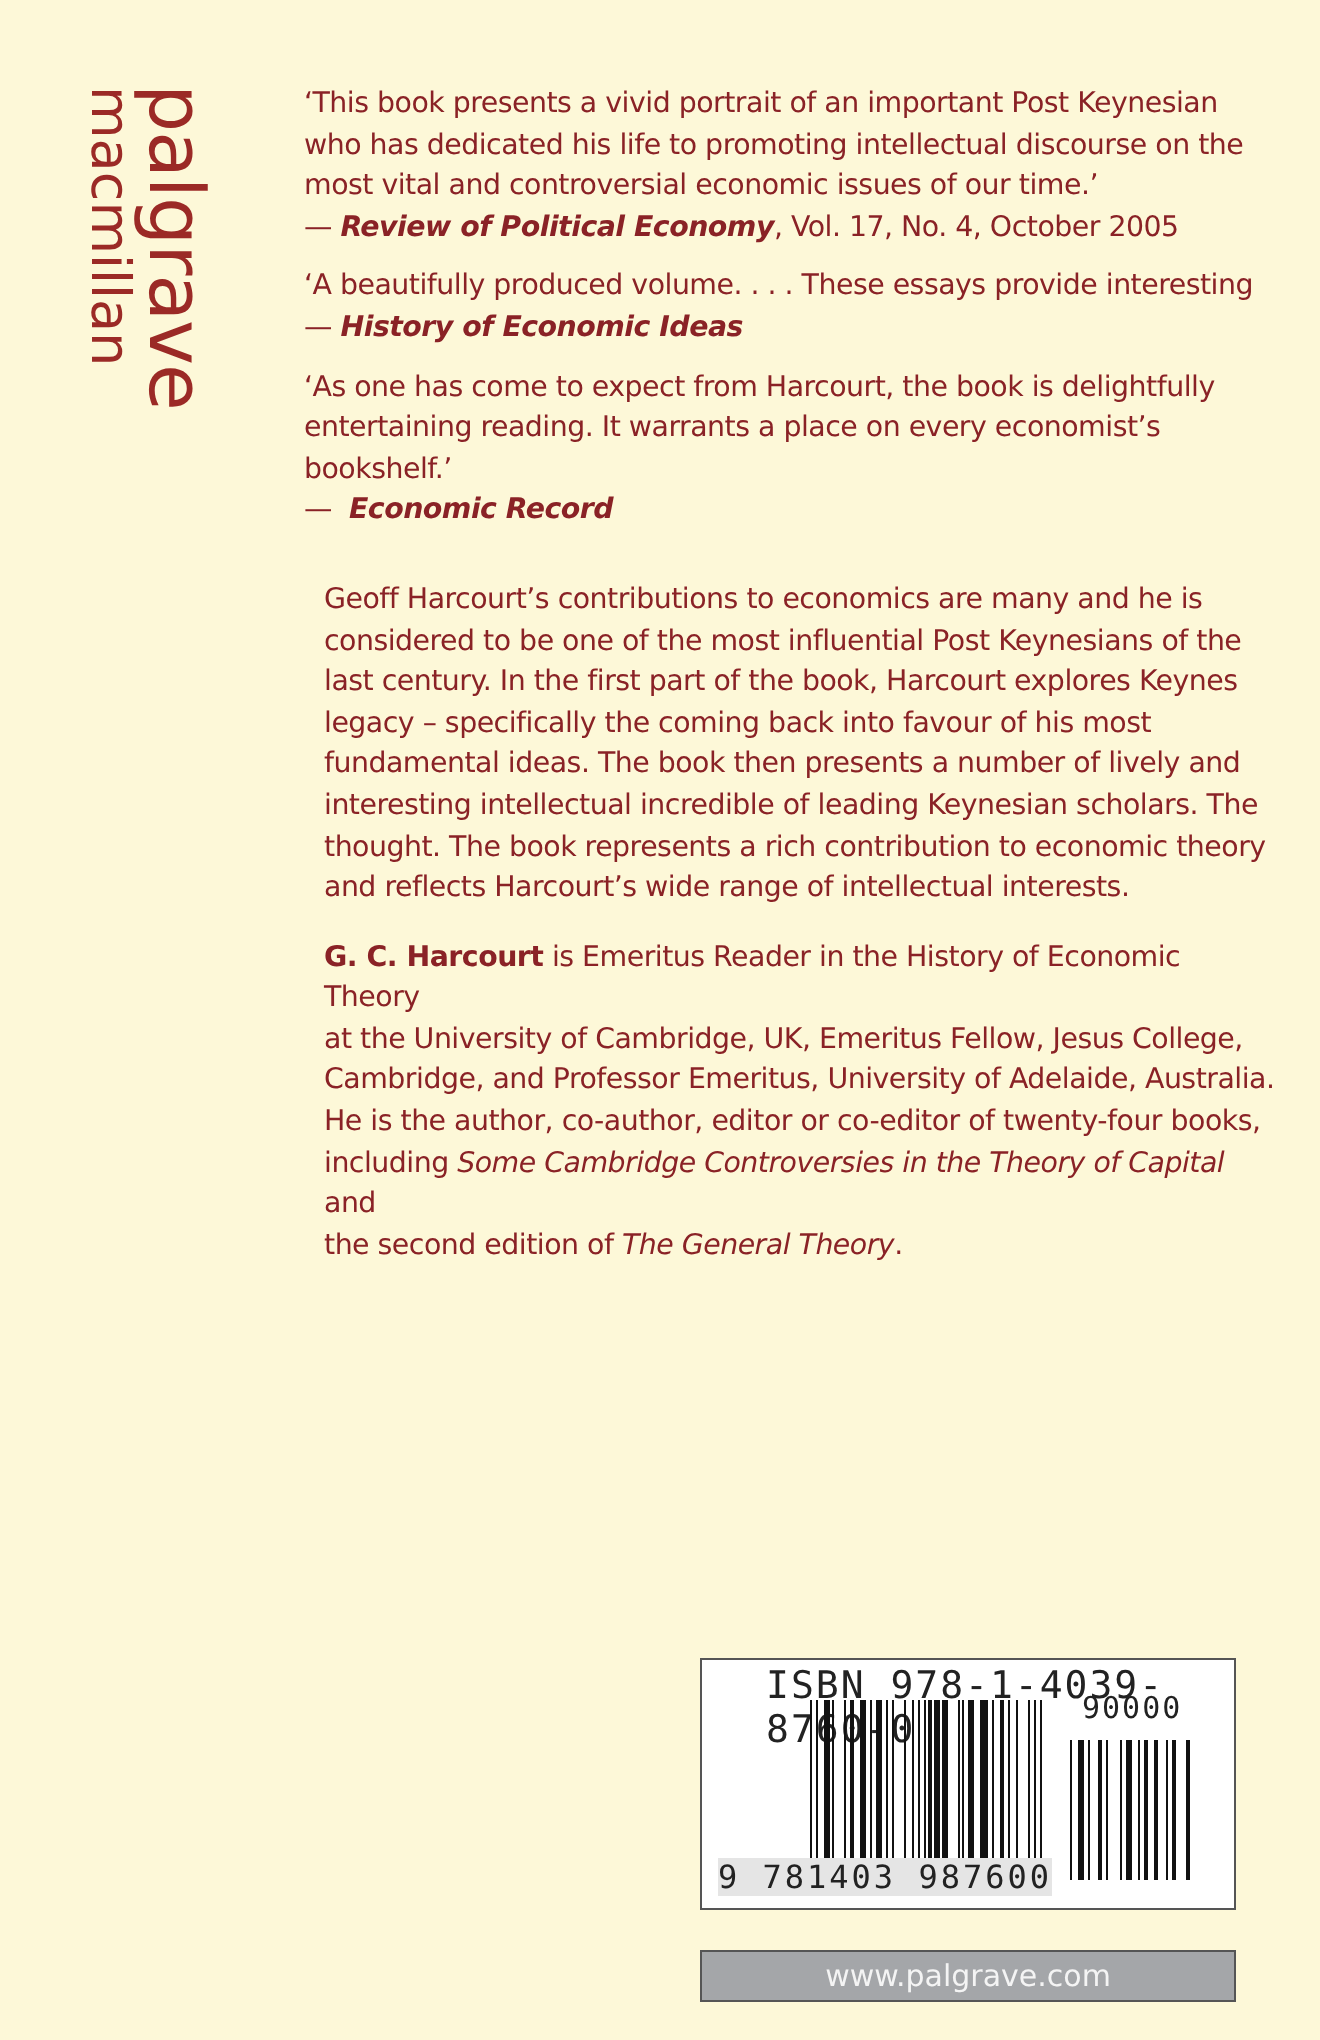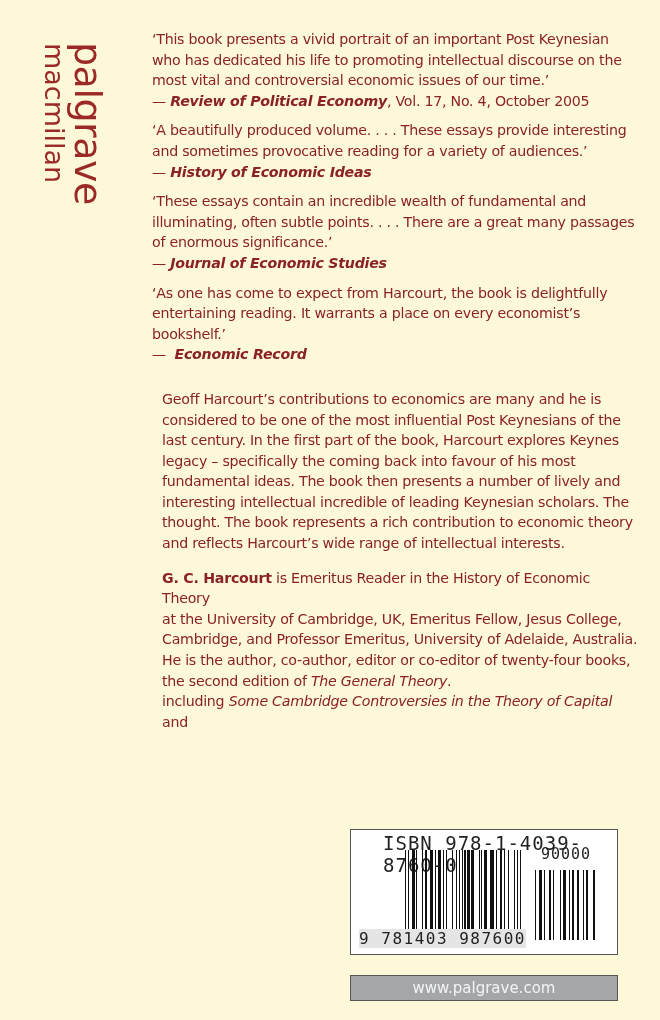--- a/index.html
+++ b/index.html
@@ -17,21 +17,21 @@
   .spine .rot {
     position:absolute; left:0; top:0;
     transform-origin:0 0;
     transform: translate(70px,0) rotate(90deg);
     white-space:nowrap;
   }
   .brand1 { font-size:38px; line-height:40px; letter-spacing:-0.5px; color:#9b2a26; display:block; }
   .brand2 { font-size:27px; line-height:28px; color:#9b2a26; display:block; margin-left:1px; }
 
   .content {
-    position:absolute; left:152px; top:29px; width:490px;
+    position:absolute; left:152px; top:42px; width:490px;
     font-size:14.2px; line-height:20.6px; letter-spacing:-0.25px;
   }
   .quote { margin:0 0 9px 0; }
   .quote p { margin:0; }
   .src { margin:0; }
   .src i { font-style:italic;font-weight:bold; }
   .para { margin:24px 0 0 10px; }
   .para p { margin:0; }
   .bio { margin-top:14px; }
   .bio b { font-weight:bold; }
@@ -68,30 +68,23 @@
 
   <div class="quote">
     <p>‘This book presents a vivid portrait of an important Post Keynesian</p>
     <p>who has dedicated his life to promoting intellectual discourse on the</p>
     <p>most vital and controversial economic issues of our time.’</p>
     <p class="src"><span>— </span><i>Review of Political Economy</i><span>, Vol. 17, No. 4, October 2005</span></p>
   </div>
 
   <div class="quote">
     <p>‘A beautifully produced volume. . . . These essays provide interesting</p>
-    <p>and sometimes provocative reading for a variety of audiences.’</p>
     <p class="src"><span>— </span><i>History of Economic Ideas</i></p>
   </div>
 
-  <div class="quote">
-    <p>‘These essays contain an incredible wealth of fundamental and</p>
-    <p>illuminating, often subtle points. . . . There are a great many passages</p>
-    <p>of enormous significance.’</p>
-    <p class="src"><span>— </span><i>Journal of Economic Studies</i></p>
-  </div>
 
   <div class="quote">
     <p>‘As one has come to expect from Harcourt, the book is  delightfully</p>
     <p>entertaining reading. It warrants a place on every economist’s</p>
     <p>bookshelf.’</p>
     <p class="src" style="white-space:pre"><span>—  </span><i>Economic Record</i></p>
   </div>
 
   <div class="para">
     <p>Geoff Harcourt’s contributions to economics are many and he is</p>
@@ -102,22 +95,22 @@
     <p>interesting intellectual incredible of leading Keynesian scholars. The</p>
     <p>thought. The book represents a rich contribution to economic theory</p>
     <p>and reflects Harcourt’s wide range of intellectual interests.</p>
   </div>
 
   <div class="para bio">
     <p><b>G. C. Harcourt</b><span> is Emeritus Reader in the History of Economic Theory</span></p>
     <p>at the University of Cambridge, UK, Emeritus Fellow, Jesus College,</p>
     <p>Cambridge, and Professor Emeritus, University of Adelaide, Australia.</p>
     <p>He is the author, co-author, editor or co-editor of twenty-four books,</p>
+    <p><span>including </span><i>Some Cambridge Controversies in the Theory of Capital</i><span> and</span></p>
     <p><span>the second edition of </span><i>The General Theory</i><span>.</span></p>
-    <p><span>including </span><i>Some Cambridge Controversies in the Theory of Capital</i><span> and</span></p>
   </div>
 </div>
 
 <div class="barcode">
   <div class="isbn-text">ISBN 978-1-4039-8760-0</div>
   <div class="addon-text">90000</div>
   <div class="bars" id="ean-bars" style="left:54px;top:20px;width:116px;height:94px;">
       <div class="bar" style="left: 0px; width: 1.11463px;"></div>
       <div class="bar" style="left: 2.82927px; width: 1.11463px;"></div>
       <div class="bar" style="left: 7.07317px; width: 2.52927px;"></div>

